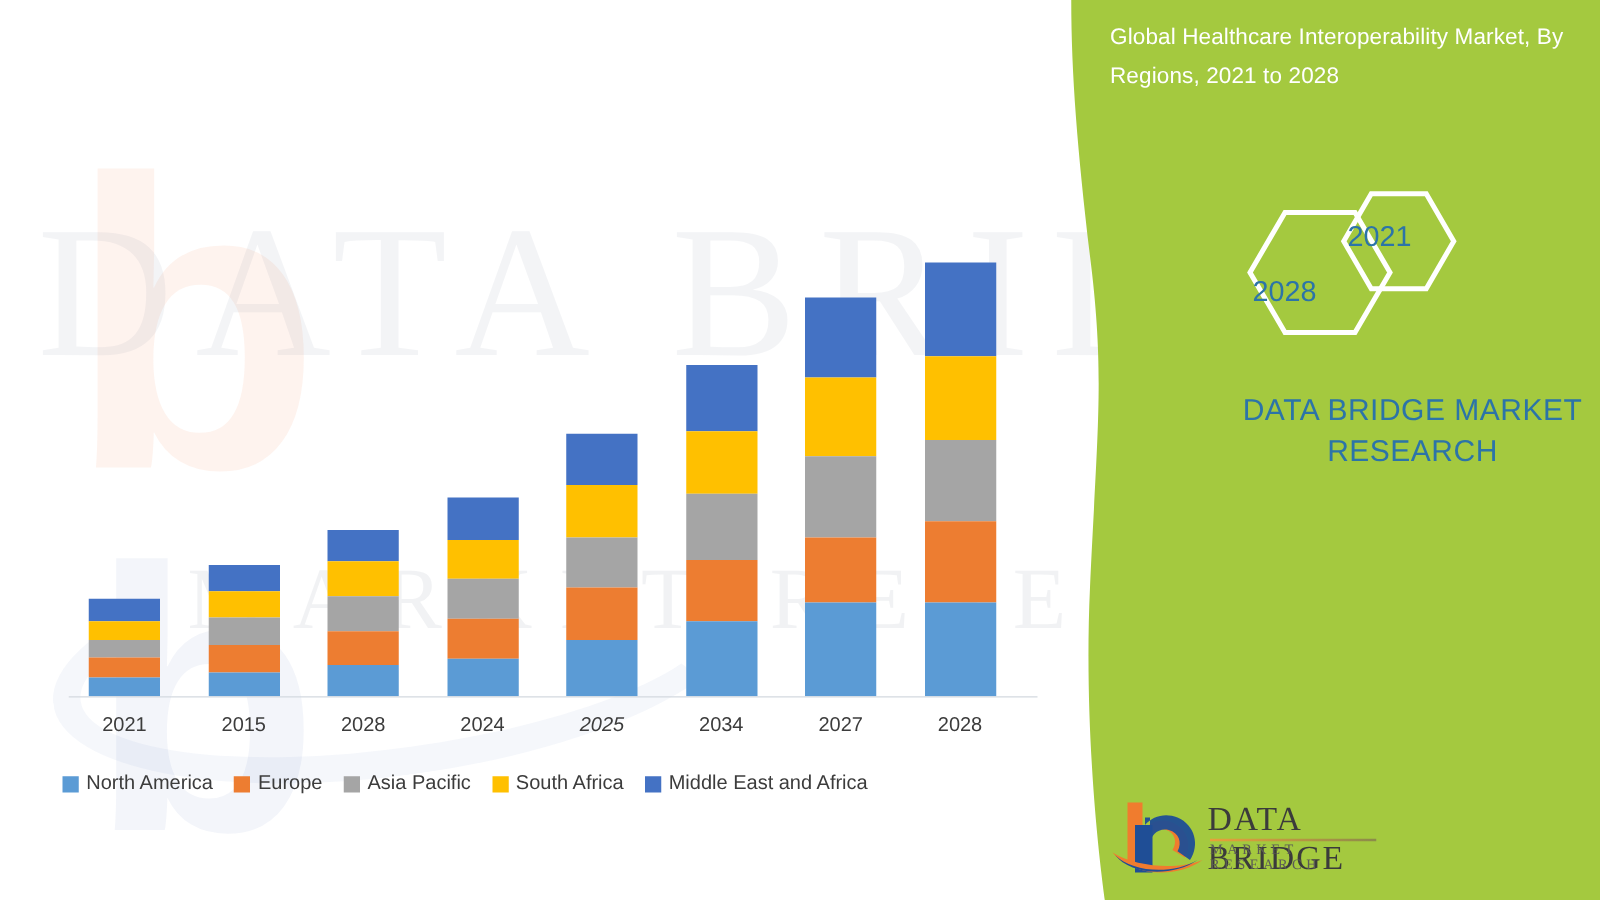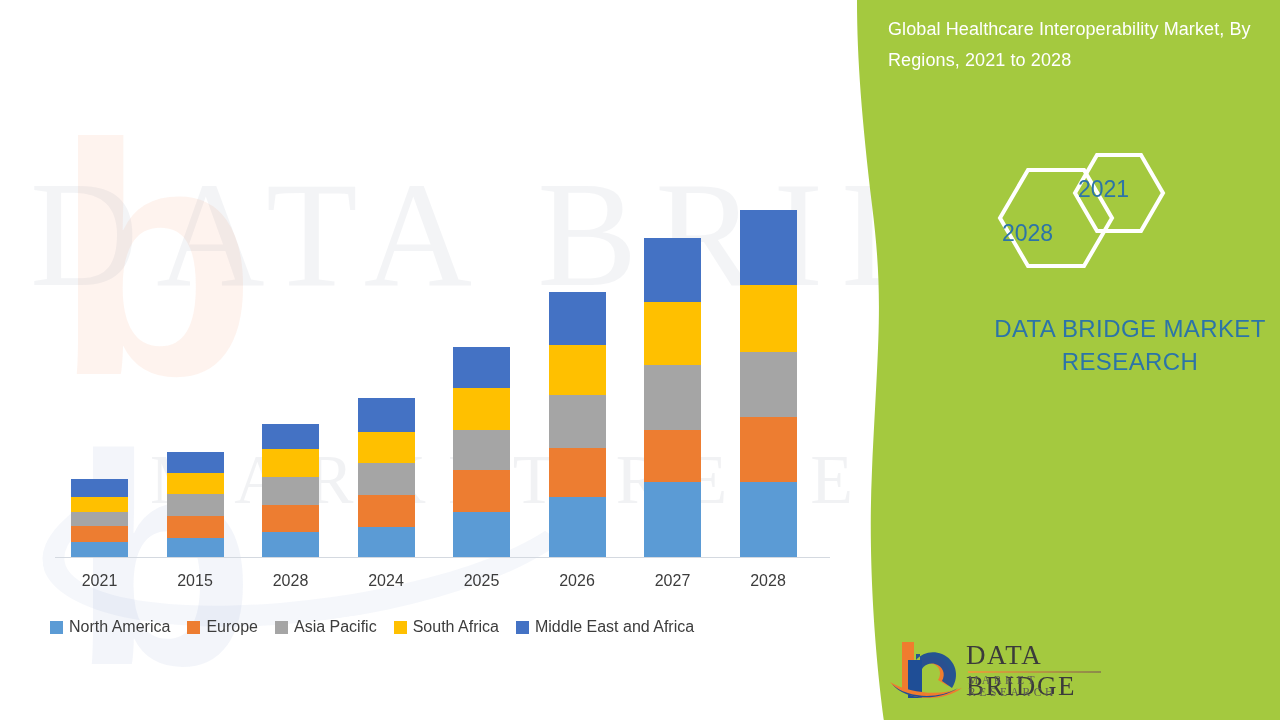--- a/index.html
+++ b/index.html
@@ -187,22 +187,22 @@
           <div class="seg" style="height: 75px; background: rgb(91, 155, 213);"></div>
         </div>
       </div>
   </div>
   <div class="axis-line"></div>
   <div id="xlabels">
       <div class="xlab" style="left: 54.5px;">2021</div>
       <div class="xlab" style="left: 150px;">2015</div>
       <div class="xlab" style="left: 245.5px;">2028</div>
       <div class="xlab" style="left: 341px;">2024</div>
-      <div class="xlab" style="left: 436.5px;">2025</div>
-      <div class="xlab" style="left: 532px;">2026</div>
+      <div class="xlab" style="left: 436.5px; font-style: italic;">2025</div>
+      <div class="xlab" style="left: 532px;">2034</div>
       <div class="xlab" style="left: 627.5px;">2027</div>
       <div class="xlab" style="left: 723px;">2028</div>
     </div>
 
   <div class="legend" id="legend">
       <div class="legend-item">
         <span class="legend-swatch" style="background: rgb(91, 155, 213);"></span>
         <span class="legend-label">North America</span>
       </div>
       <div class="legend-item">

